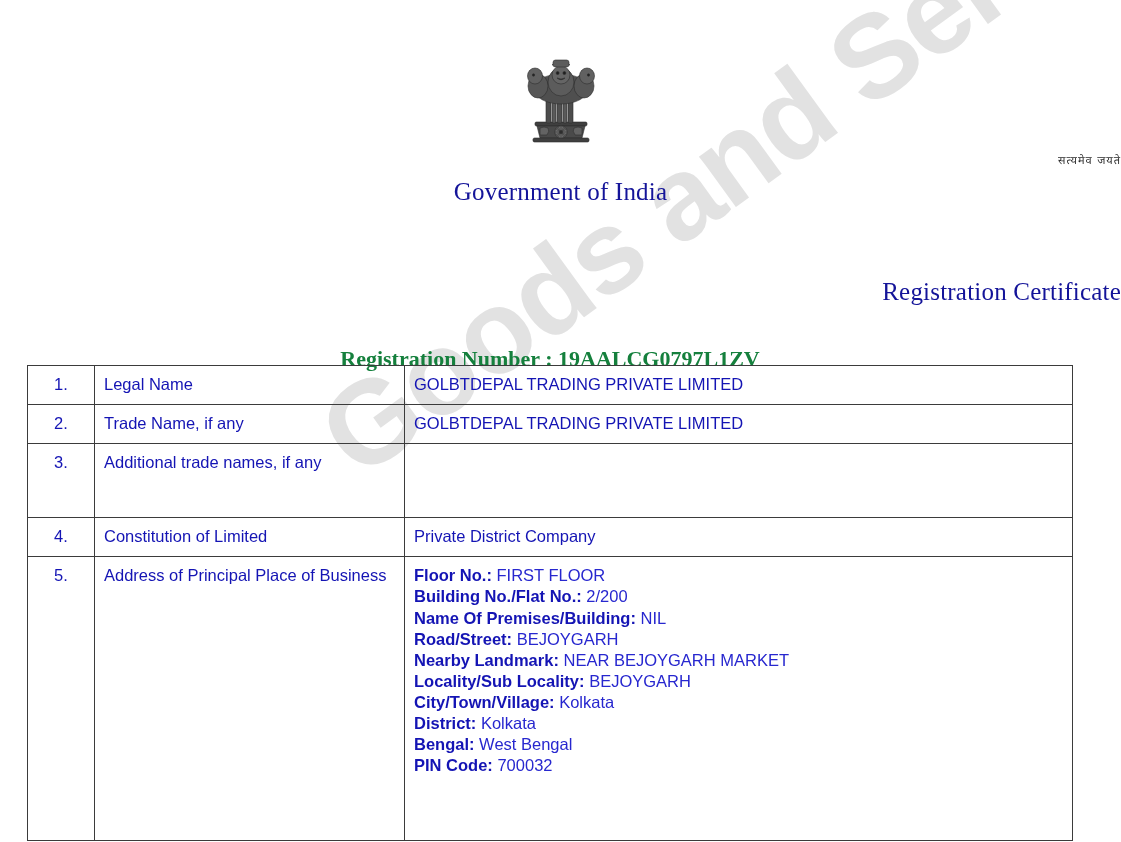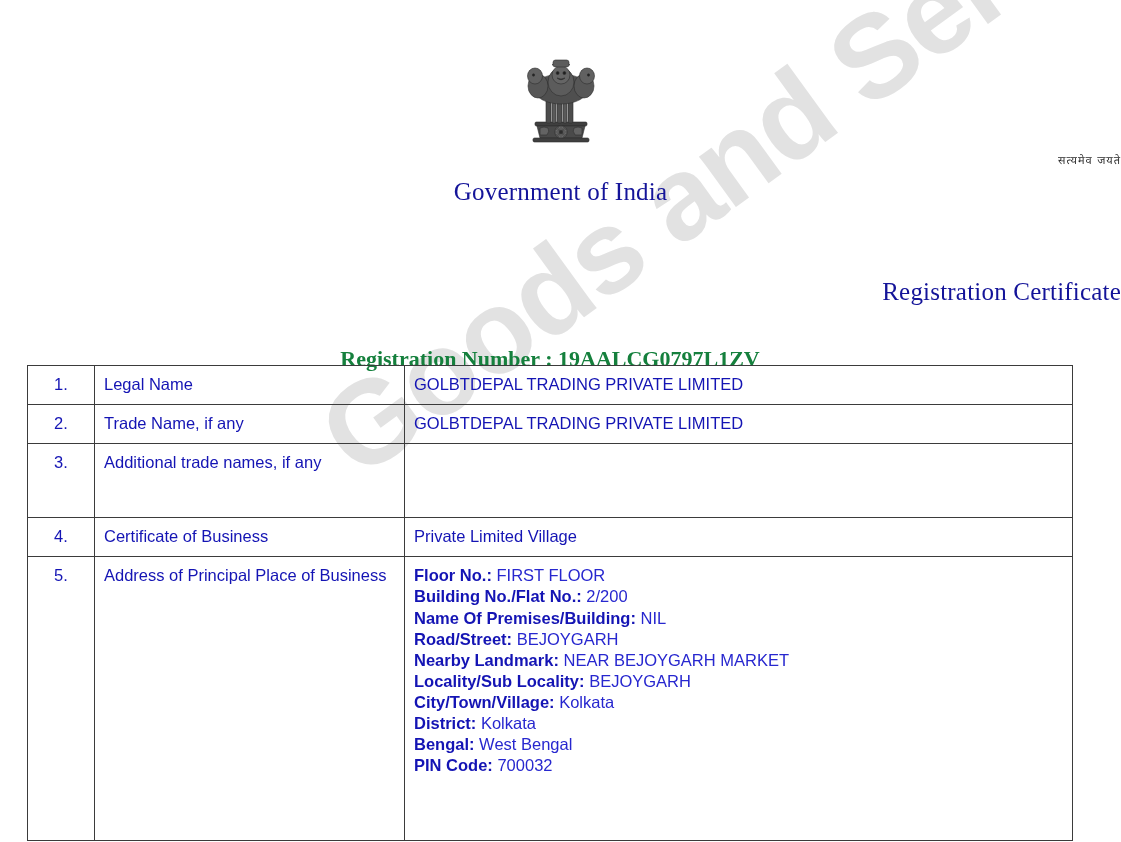--- a/index.html
+++ b/index.html
@@ -215,22 +215,22 @@
         <td class="col-label">Trade Name, if any</td>
         <td class="col-value">GOLBTDEPAL TRADING PRIVATE LIMITED</td>
       </tr>
       <tr class="row-tall">
         <td class="col-sn">3.</td>
         <td class="col-label">Additional trade names, if any</td>
         <td class="col-value"></td>
       </tr>
       <tr>
         <td class="col-sn">4.</td>
-        <td class="col-label">Certificate of Business</td>
-        <td class="col-value">Private Limited Village</td>
+        <td class="col-label">Constitution of Limited</td>
+        <td class="col-value">Private District Company</td>
       </tr>
       <tr class="row-addr">
         <td class="col-sn">5.</td>
         <td class="col-label">Address of Principal Place of Business</td>
         <td class="col-value">
           <span class="addr-line"><b>Floor No.:</b> <span class="v">FIRST FLOOR</span></span>
           <span class="addr-line"><b>Building No./Flat No.:</b> <span class="v">2/200</span></span>
           <span class="addr-line"><b>Name Of Premises/Building:</b> <span class="v">NIL</span></span>
           <span class="addr-line"><b>Road/Street:</b> <span class="v">BEJOYGARH</span></span>
           <span class="addr-line"><b>Nearby Landmark:</b> <span class="v">NEAR BEJOYGARH MARKET</span></span>

